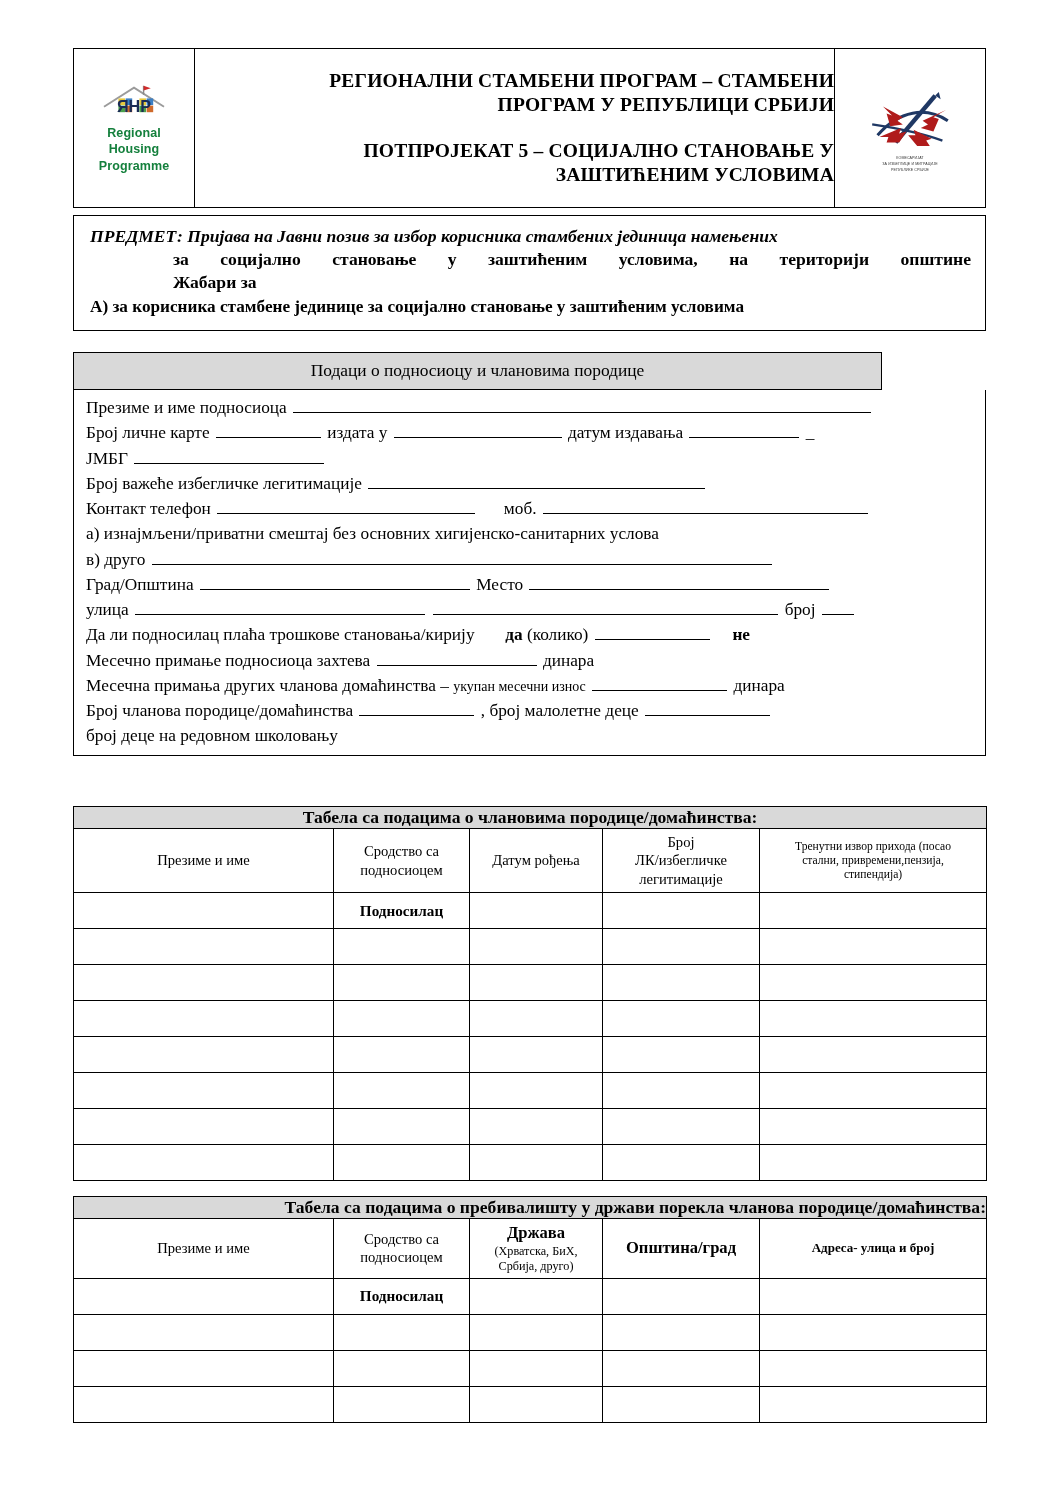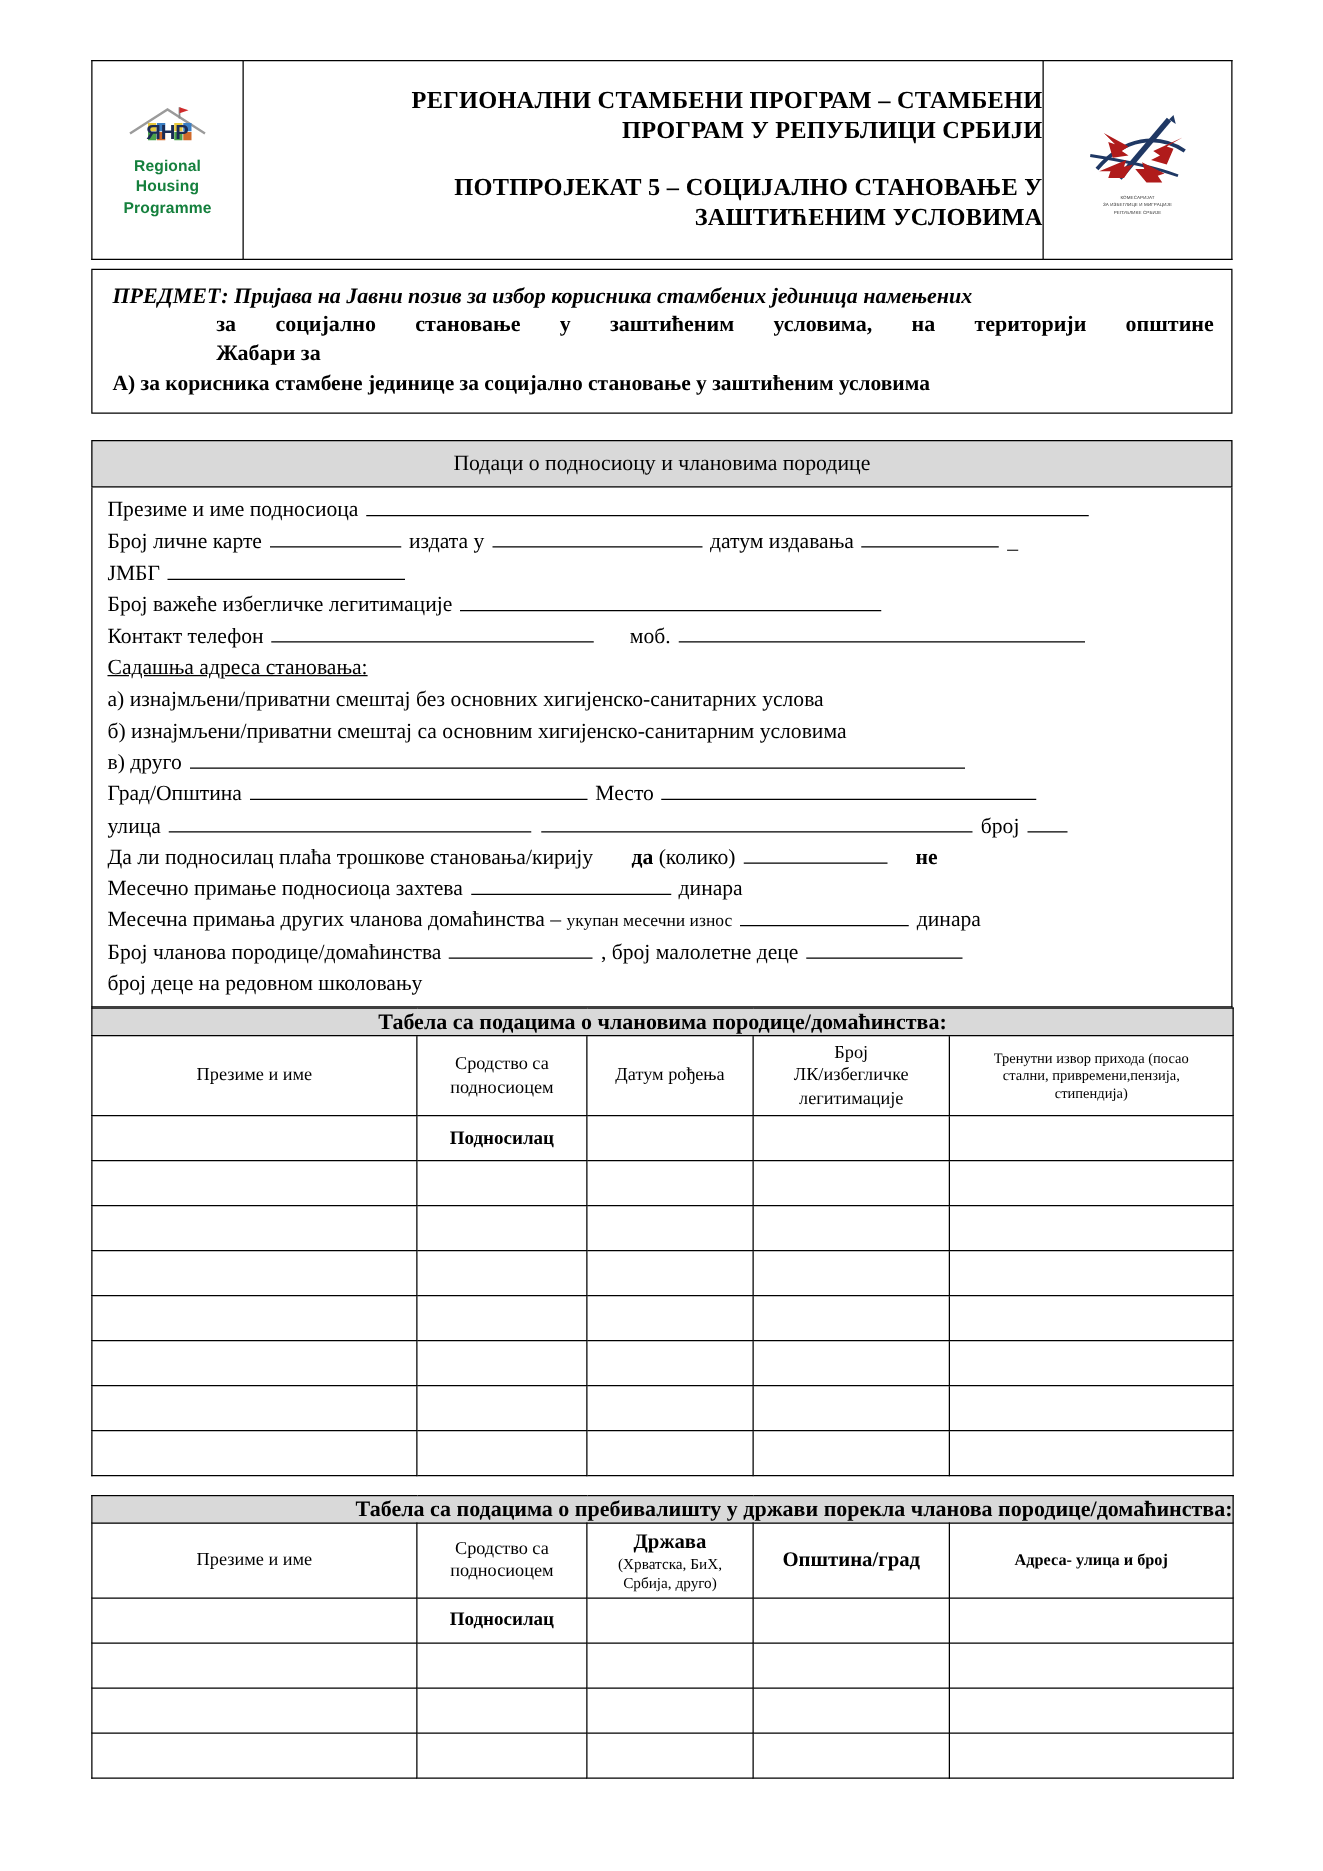--- a/index.html
+++ b/index.html
@@ -120,21 +120,21 @@
     background: #d9d9d9;
     border: 1.2px solid #000;
     text-align: center;
     font-weight: normal;
     font-size: 17.4px;
     padding: 7px 4px 8px 4px;
   }
 
   .fields-band {
     position: absolute;
-    left: 73px; top: 352px; width: 913px;
+    left: 73px; top: 352px; width: 809px;
   }
   .fields-box {
     position: absolute;
     left: 73px;
     top: 390px;
     width: 913px;
     box-sizing: border-box;
     border: 1.2px solid #000;
     border-top: none;
     padding: 5px 10px 6px 12px;
@@ -297,31 +297,25 @@
     </div>
 
     <div class="frow">
       <span>Контакт телефон</span>
       <span class="u" style="width:258px"></span>
       <span style="display:inline-block;width:18px"></span>
       <span>моб.</span>
       <span class="u" style="width:325px"></span>
     </div>
 
-    <div class="frow">
-      <span class="uline-label">Садашња адреса становања:</span>
-    </div>
 
     <div class="frow">
       <span>а) изнајмљени/приватни смештај без основних хигијенско-санитарних услова</span>
     </div>
 
-    <div class="frow">
-      <span>б) изнајмљени/приватни смештај са основним хигијенско-санитарним условима</span>
-    </div>
 
     <div class="frow">
       <span>в) друго</span>
       <span class="u" style="width:620px"></span>
     </div>
 
     <div class="frow">
       <span>Град/Општина</span>
       <span class="u" style="width:270px"></span>
       <span>Место</span>

